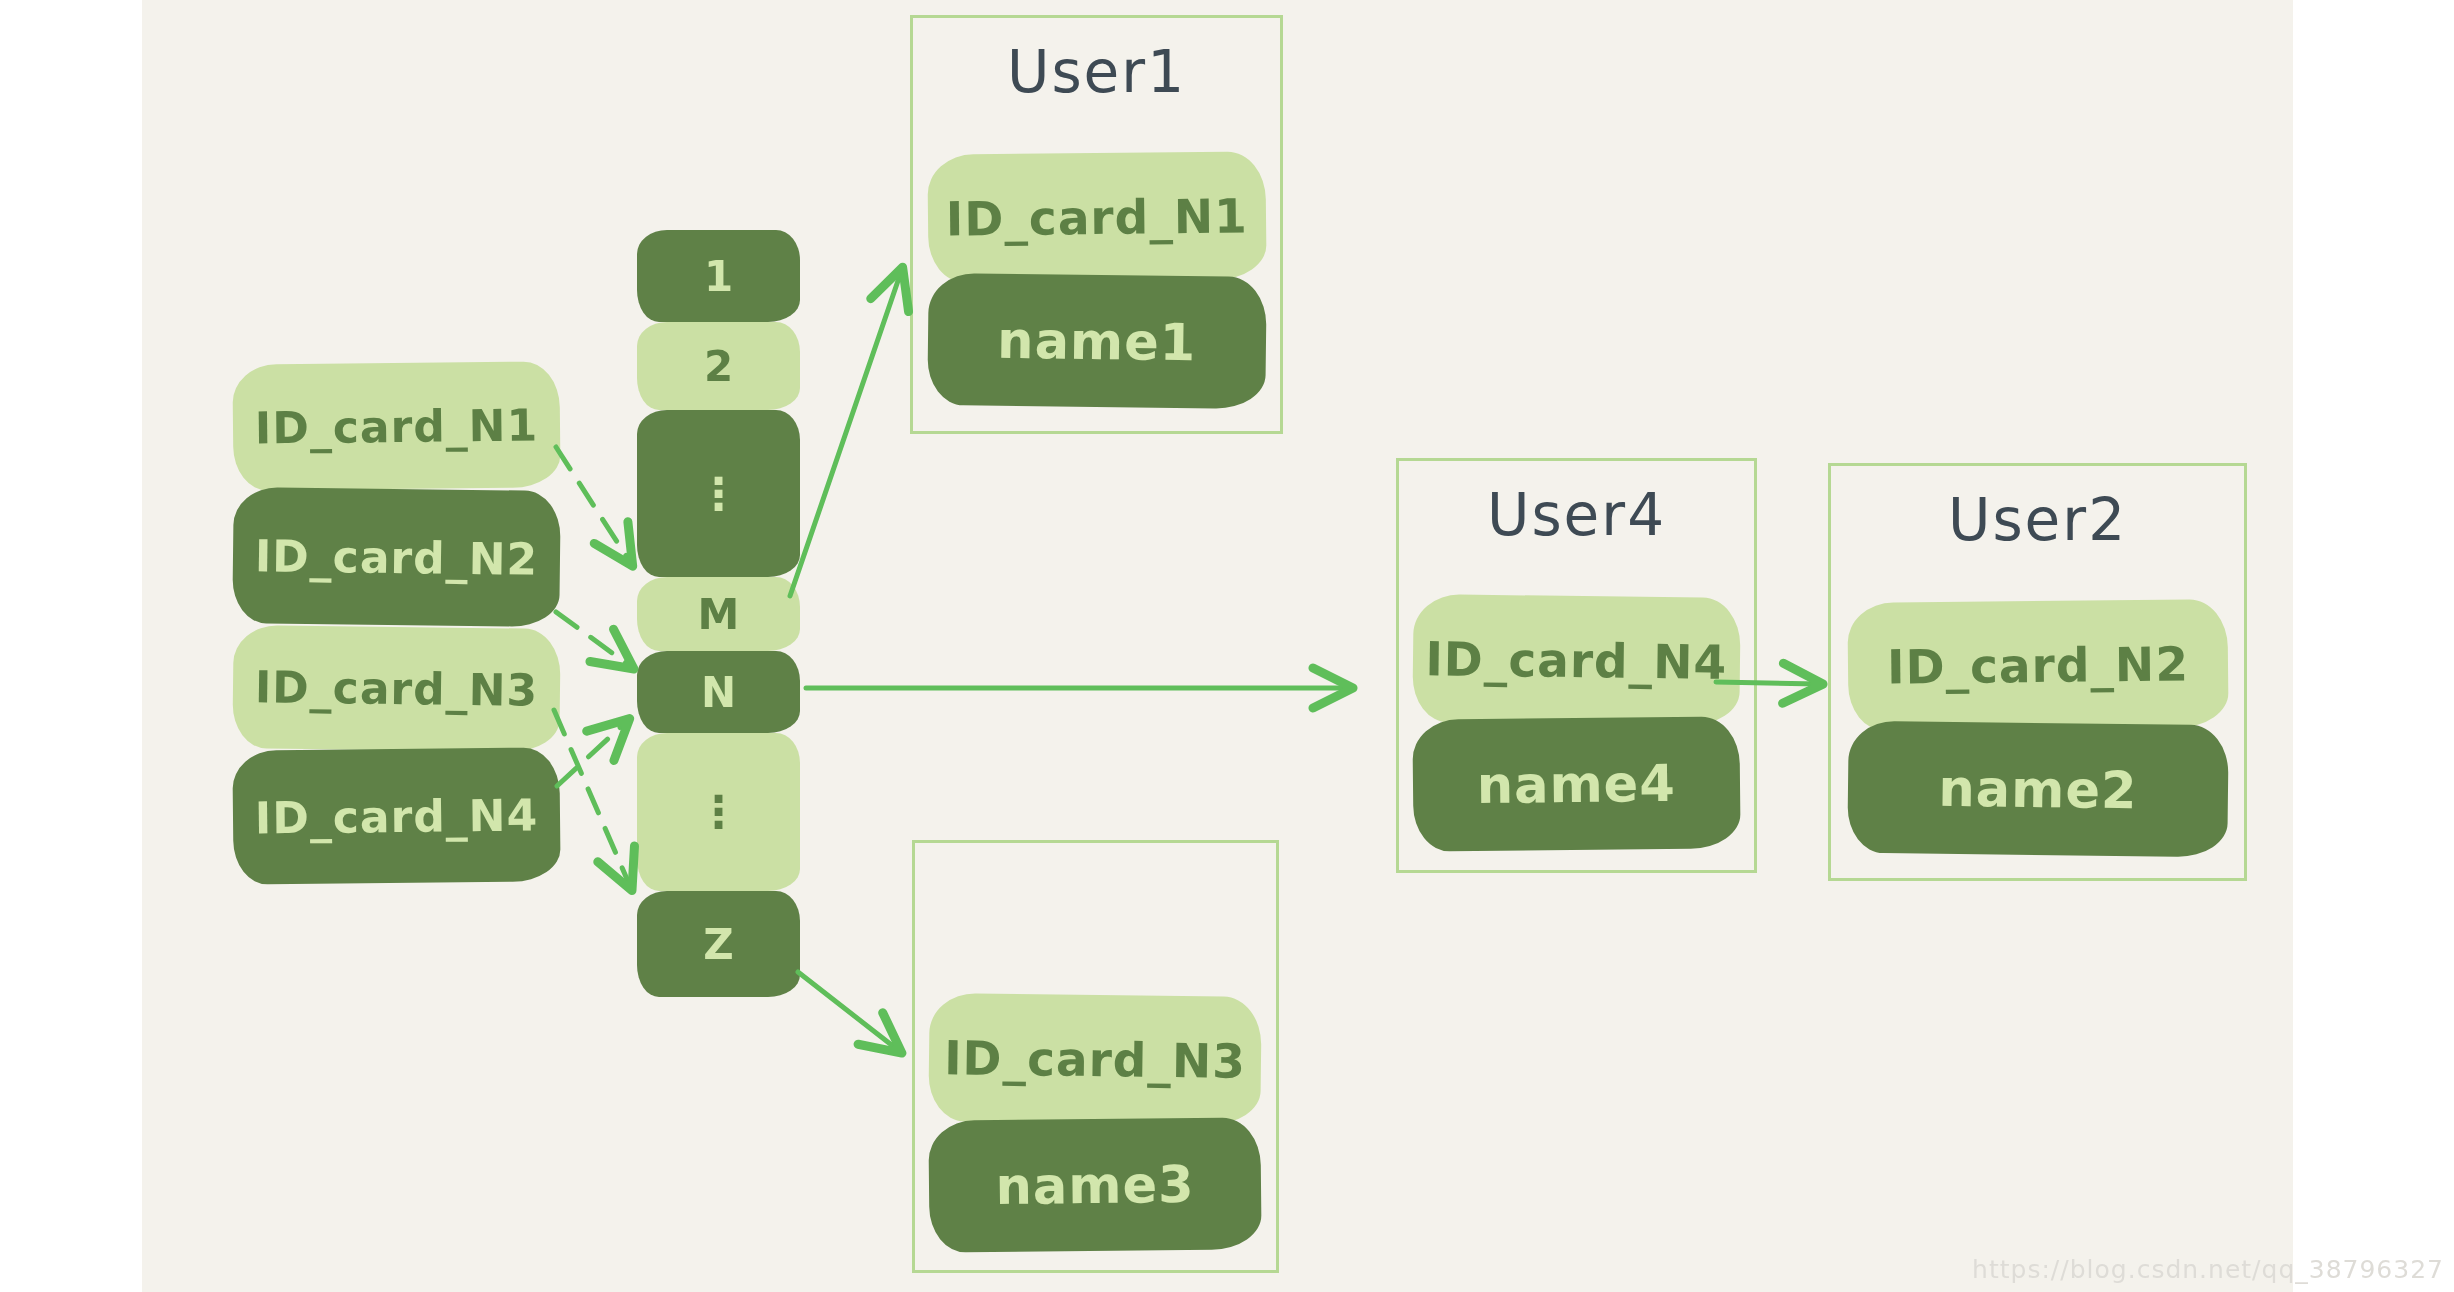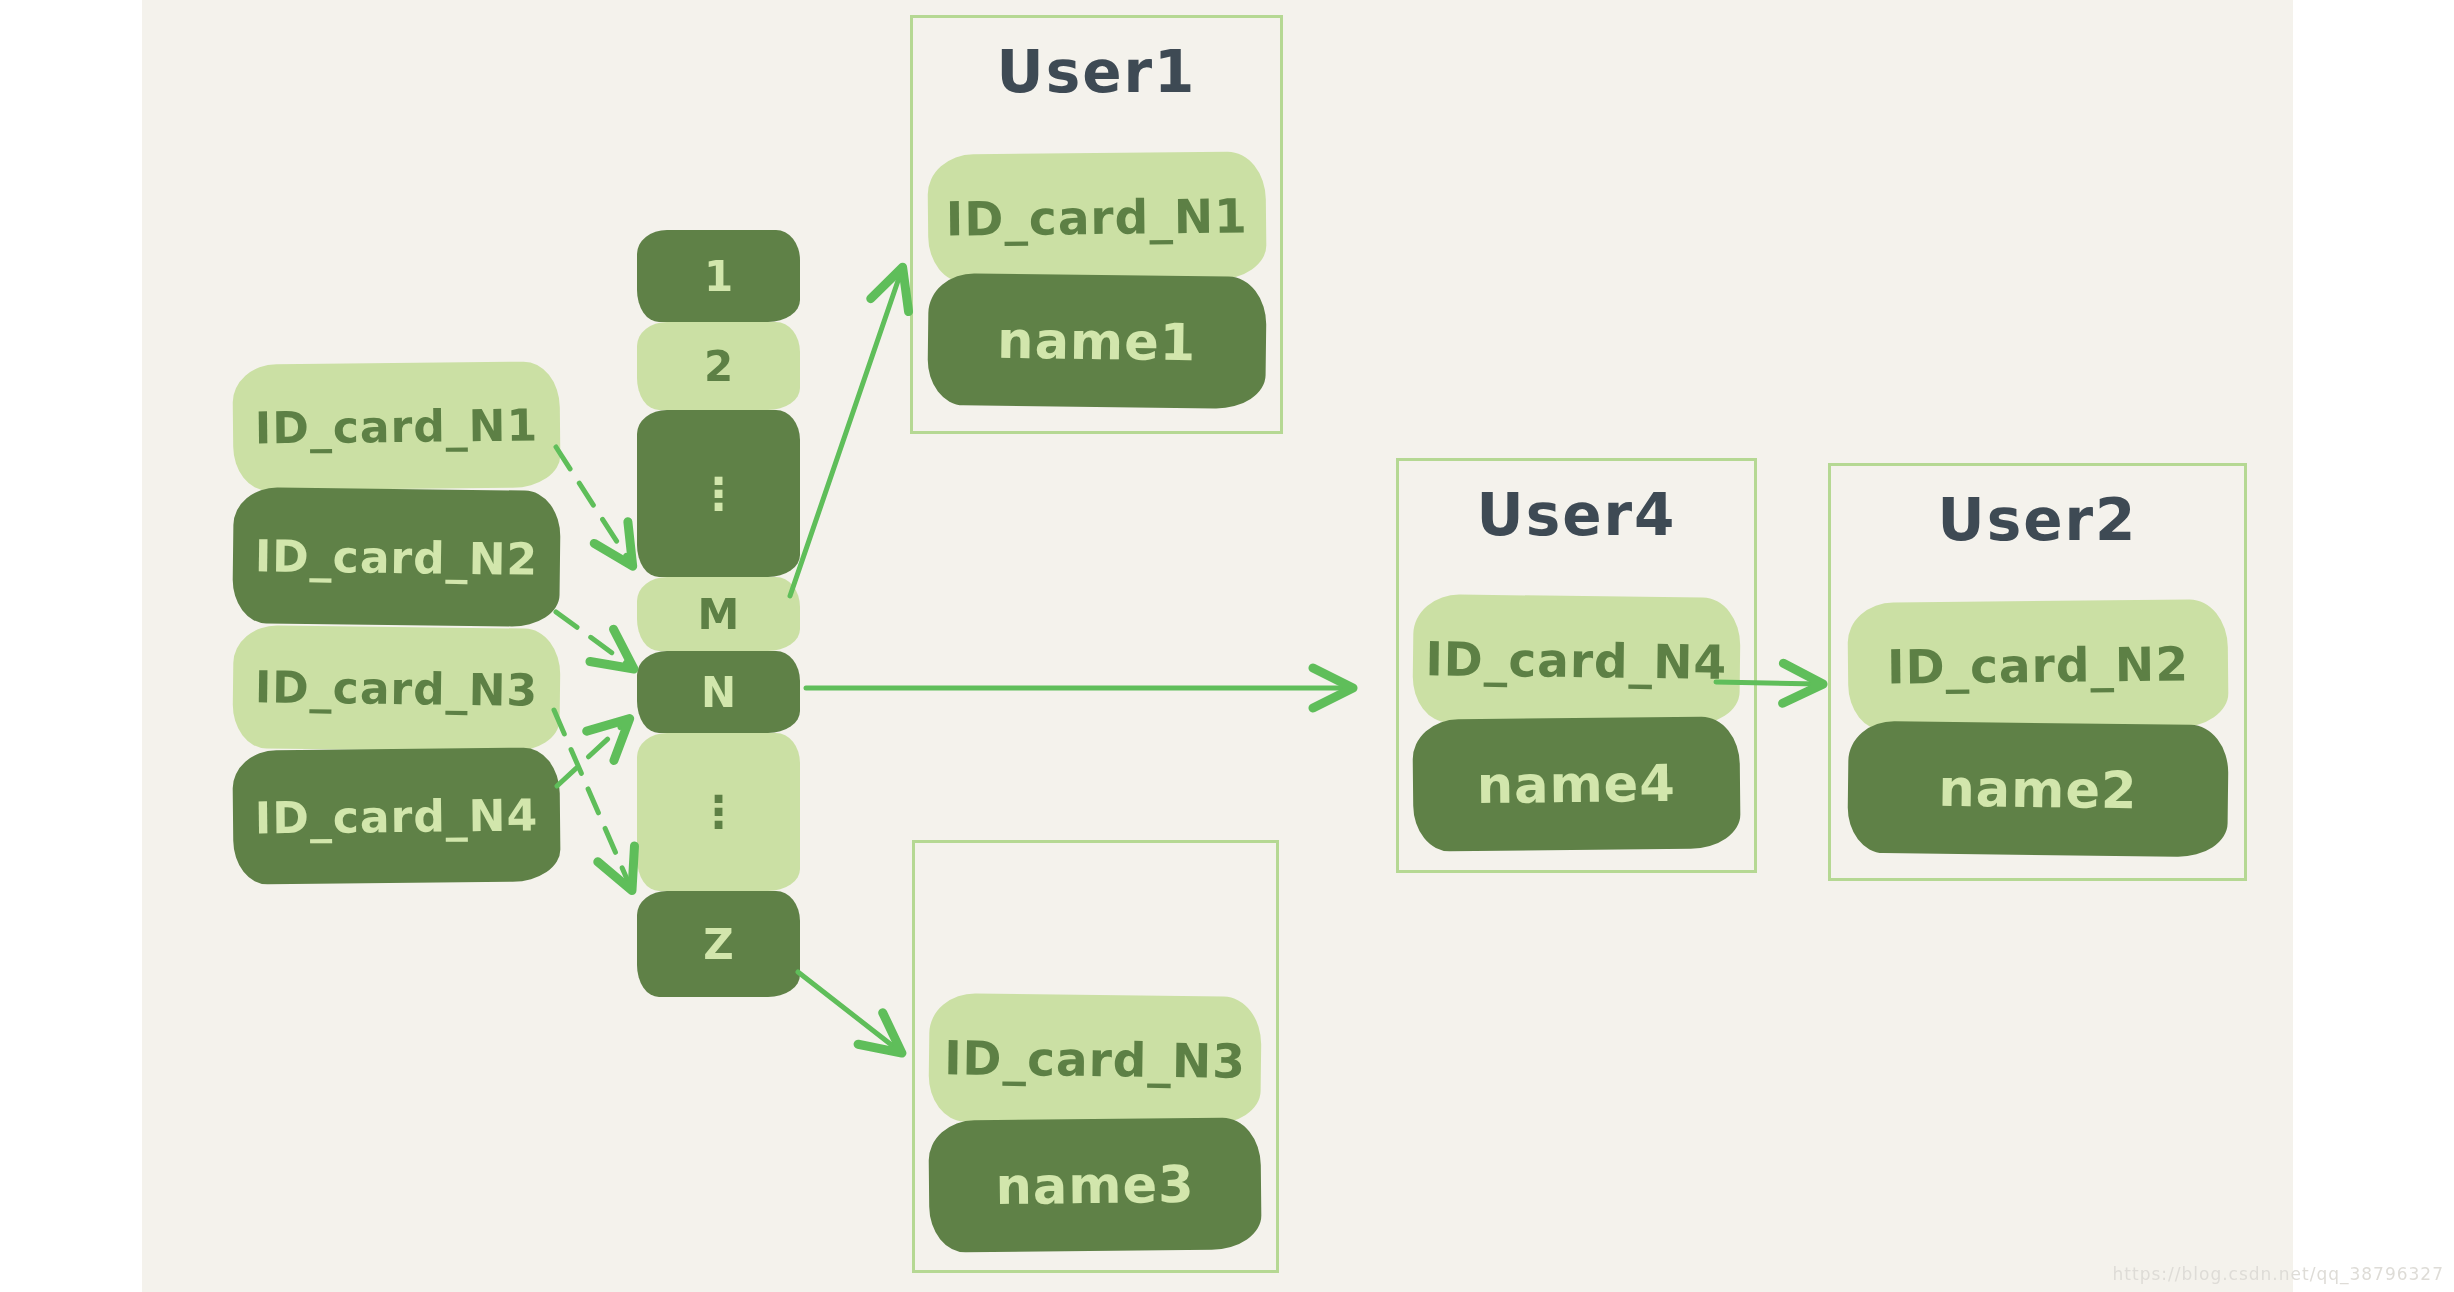--- a/index.html
+++ b/index.html
@@ -11,30 +11,30 @@
     font-weight:bold;box-sizing:border-box;}
   .card{left:233px;width:327px;font-size:44px;letter-spacing:1px;
     border-radius:44px 36px 48px 34px / 38px 46px 32px 44px;}
   .light{background:#cbe0a4;color:#5d8045;}
   .dark{background:#5f8147;color:#d2e6ac;}
   .bucket{left:637px;width:163px;font-size:42px;
     border-radius:30px 24px 32px 22px / 24px 30px 22px 32px;}
   .bucket.dots{font-size:44px;line-height:0.9;}
   .userbox{position:absolute;border:3px solid #b5d893;background:transparent;}
   .userbox .title{position:absolute;top:20px;left:0;width:100%;text-align:center;
-    color:#3e4a54;font-size:58px;font-weight:bold;letter-spacing:2px;}
+    color:#3e4a54;font-size:58px;font-weight:normal;letter-spacing:2px;}
   .chip{position:absolute;left:4%;width:92%;font-size:47px;letter-spacing:1px;
     border-radius:46px 38px 50px 36px / 40px 48px 34px 46px;}
   .chip.id{top:135px;height:128px;}
   .chip.nm{top:257px;height:132px;font-size:51px;}
   .u3 .chip.id{top:152px;}
   .u3 .chip.nm{top:276px;}
   .tilt1{transform:rotate(-0.6deg);}
   .tilt2{transform:rotate(0.7deg);}
-  .watermark{position:absolute;right:10px;bottom:8px;color:#dedcd7;font-size:17px;
+  .watermark{position:absolute;right:10px;bottom:8px;color:#dedcd7;font-size:25px;
     letter-spacing:1px;}
   svg.overlay{position:absolute;left:0;top:0;width:2454px;height:1292px;pointer-events:none;}
 </style>
 </head>
 <body>
 
 <div class="canvas"></div>
 
 <div class="abs card light tilt1" style="top:363px;height:126px;">ID_card_N1</div>
 <div class="abs card dark tilt2" style="top:489px;height:136px;">ID_card_N2</div>

